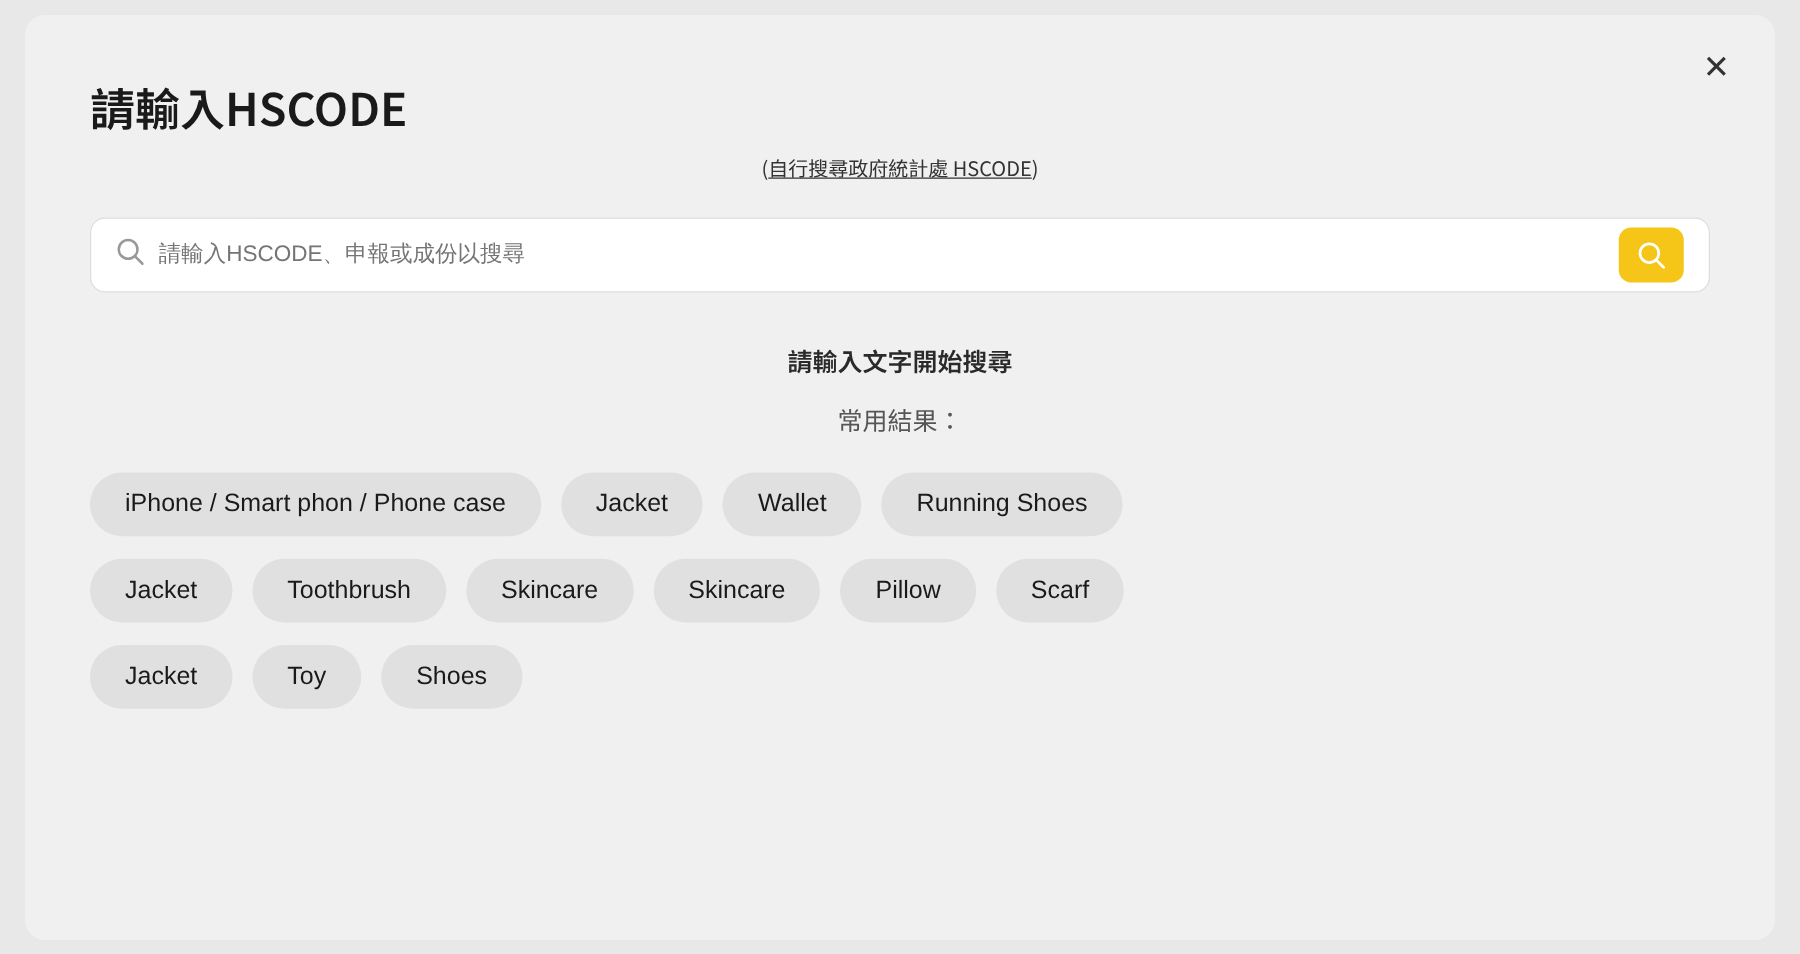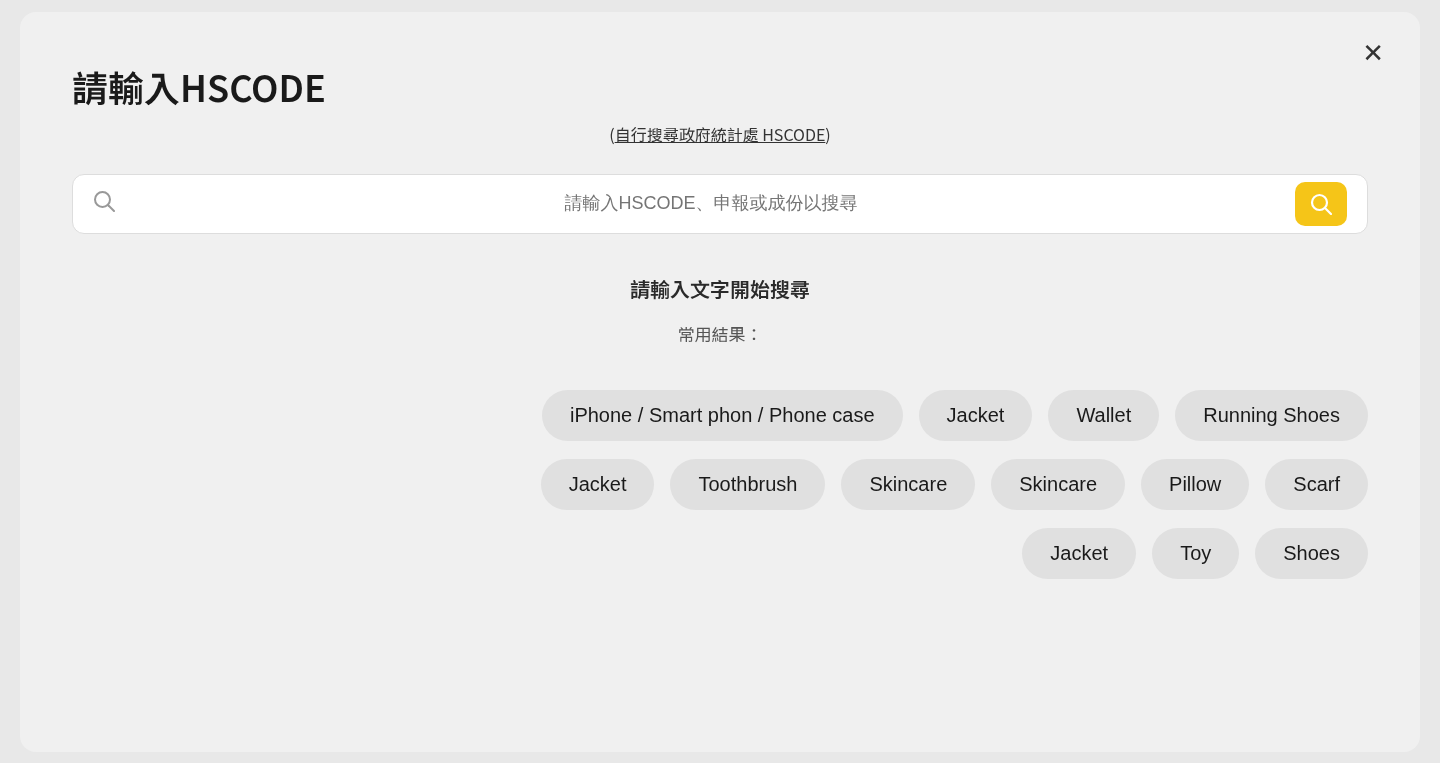--- a/index.html
+++ b/index.html
@@ -76,21 +76,20 @@
       margin-right: 12px;
     }
 
     .search-bar input {
       flex: 1;
       border: none;
       outline: none;
       font-size: 18px;
       color: #666;
       background: transparent;
-      text-align: center;
     }
 
     .search-bar-btn {
       background: #F5C518;
       border: none;
       border-radius: 10px;
       width: 52px;
       height: 44px;
       cursor: pointer;
       display: flex;
@@ -104,29 +103,29 @@
     .prompt-text {
       text-align: center;
       font-size: 20px;
       font-weight: 600;
       color: #2a2a2a;
       margin-bottom: 18px;
     }
 
     .common-label {
       text-align: center;
-      font-size: 17px;
+      font-size: 20px;
       color: #555;
-      margin-bottom: 44px;
+      margin-bottom: 28px;
     }
 
     .chips-container {
       display: flex;
       flex-direction: column;
-      align-items: flex-end;
+      align-items: flex-start;
       gap: 18px;
     }
 
     .chips-row {
       display: flex;
       flex-wrap: wrap;
       justify-content: center;
       gap: 16px;
     }
 

